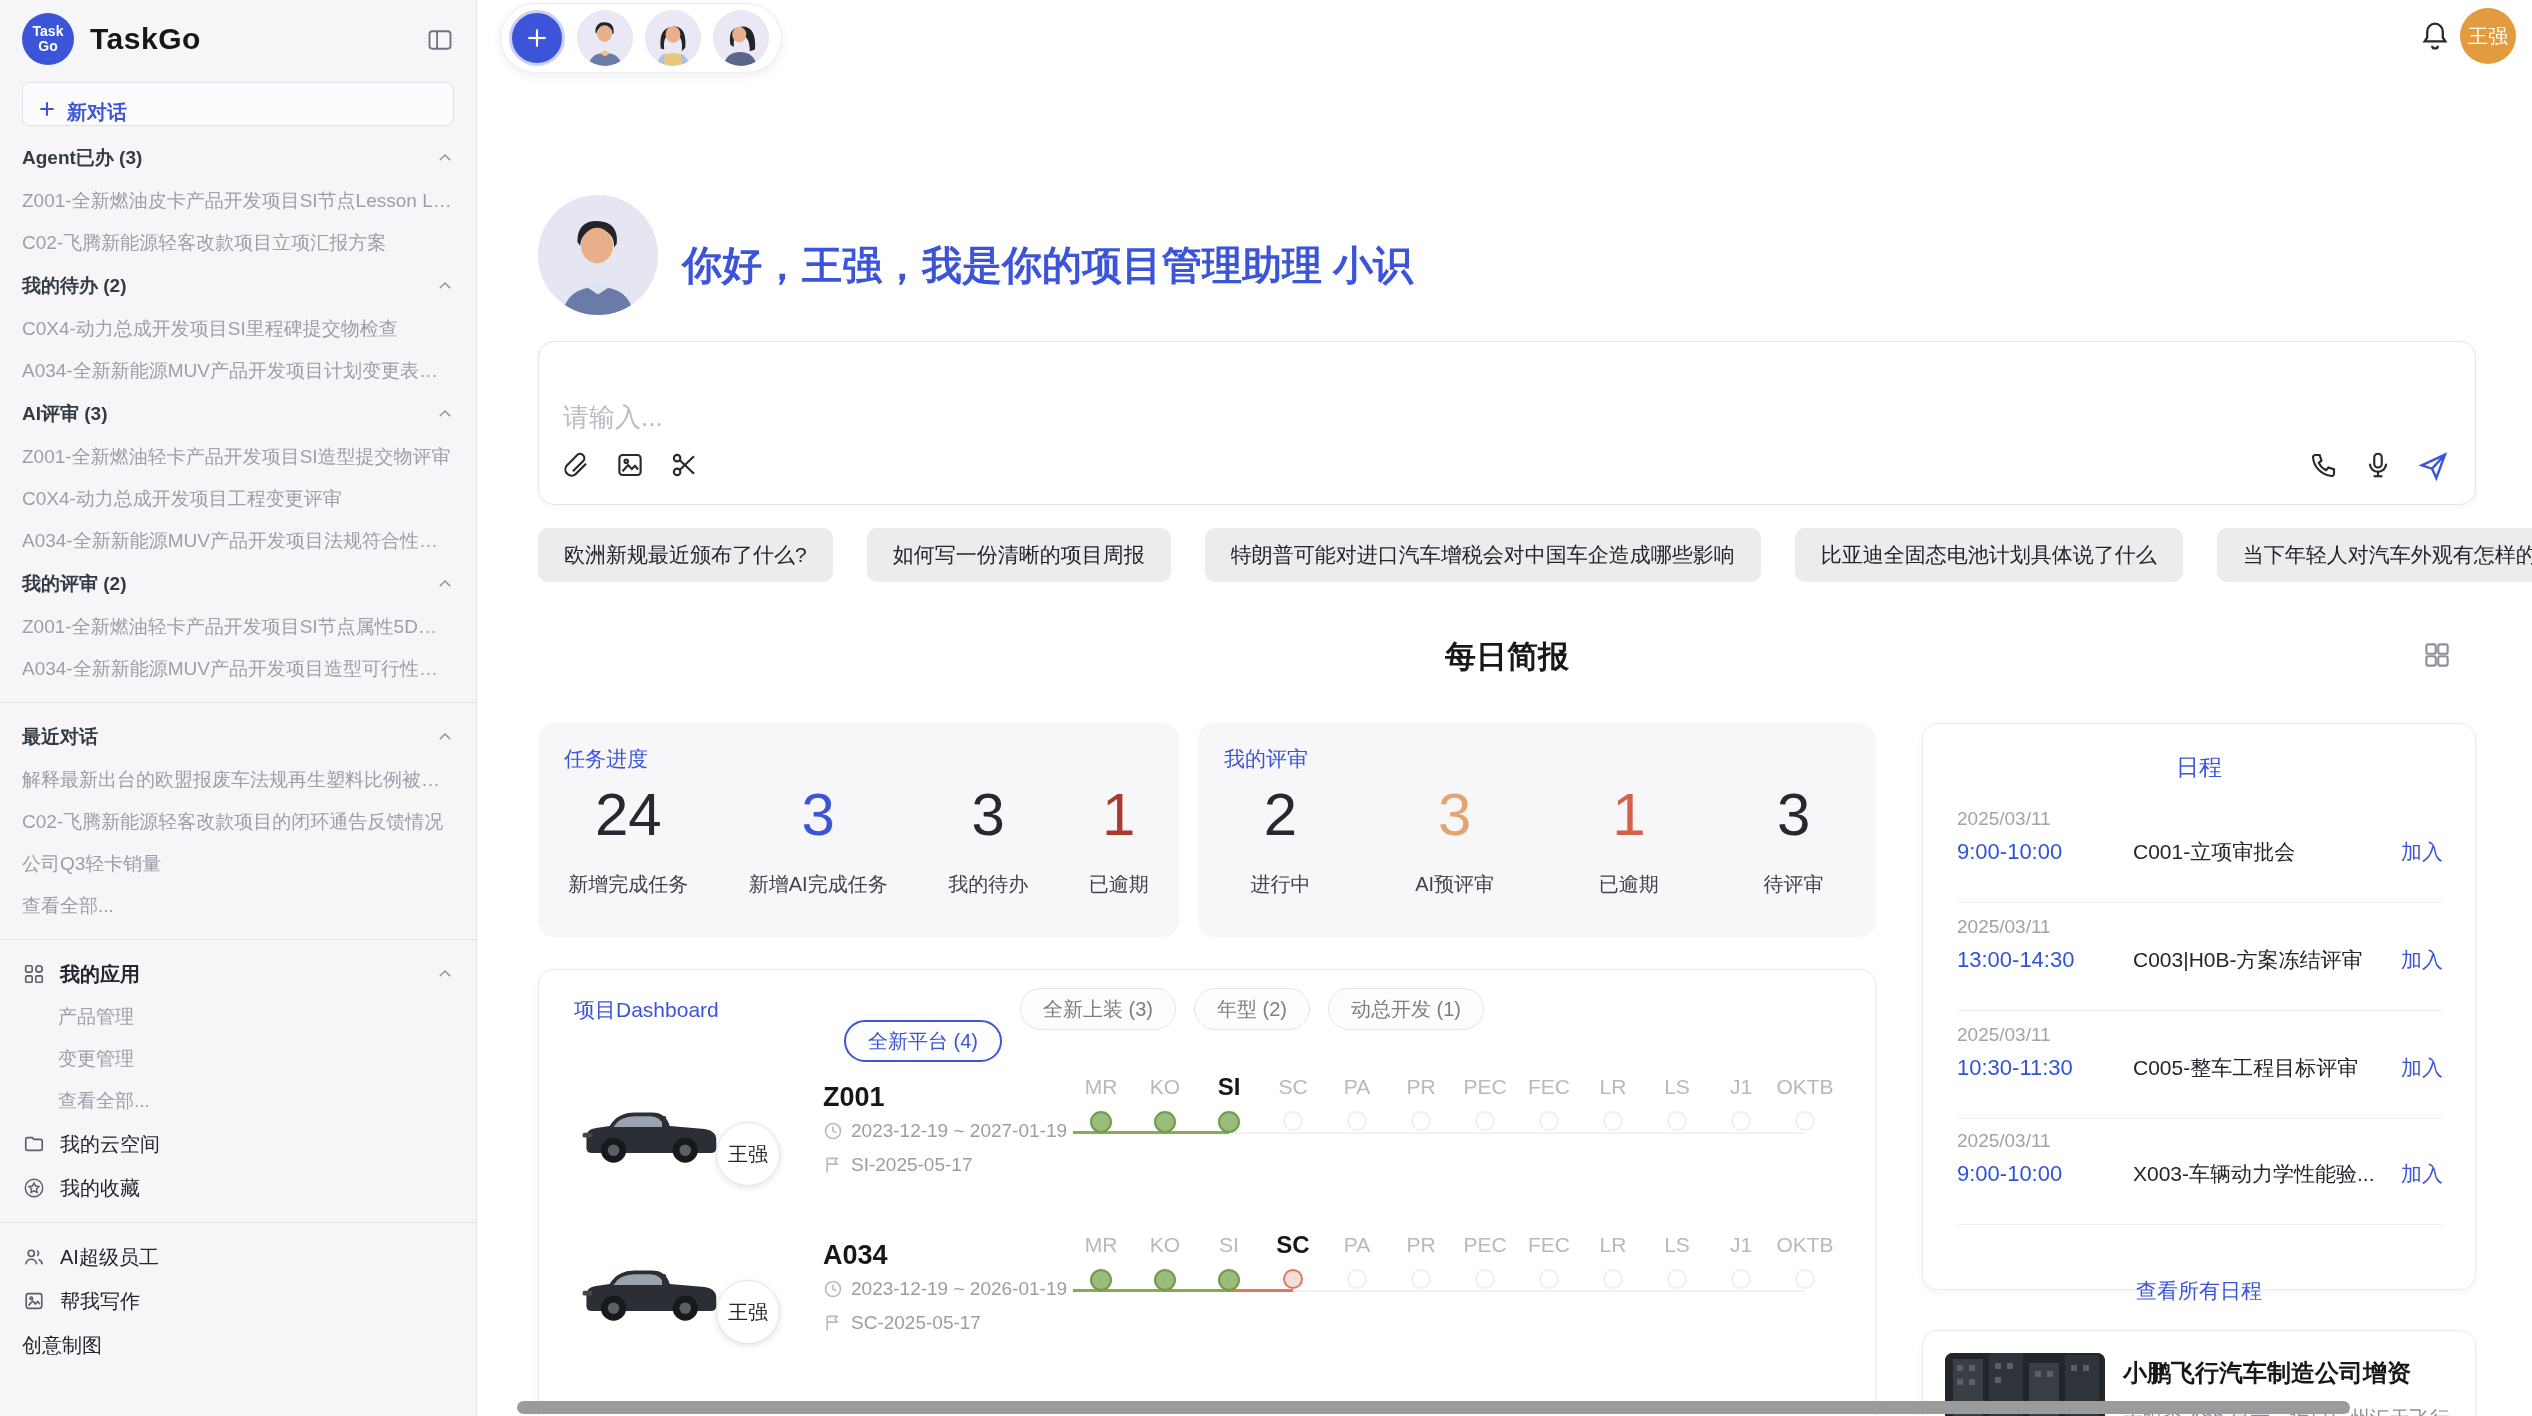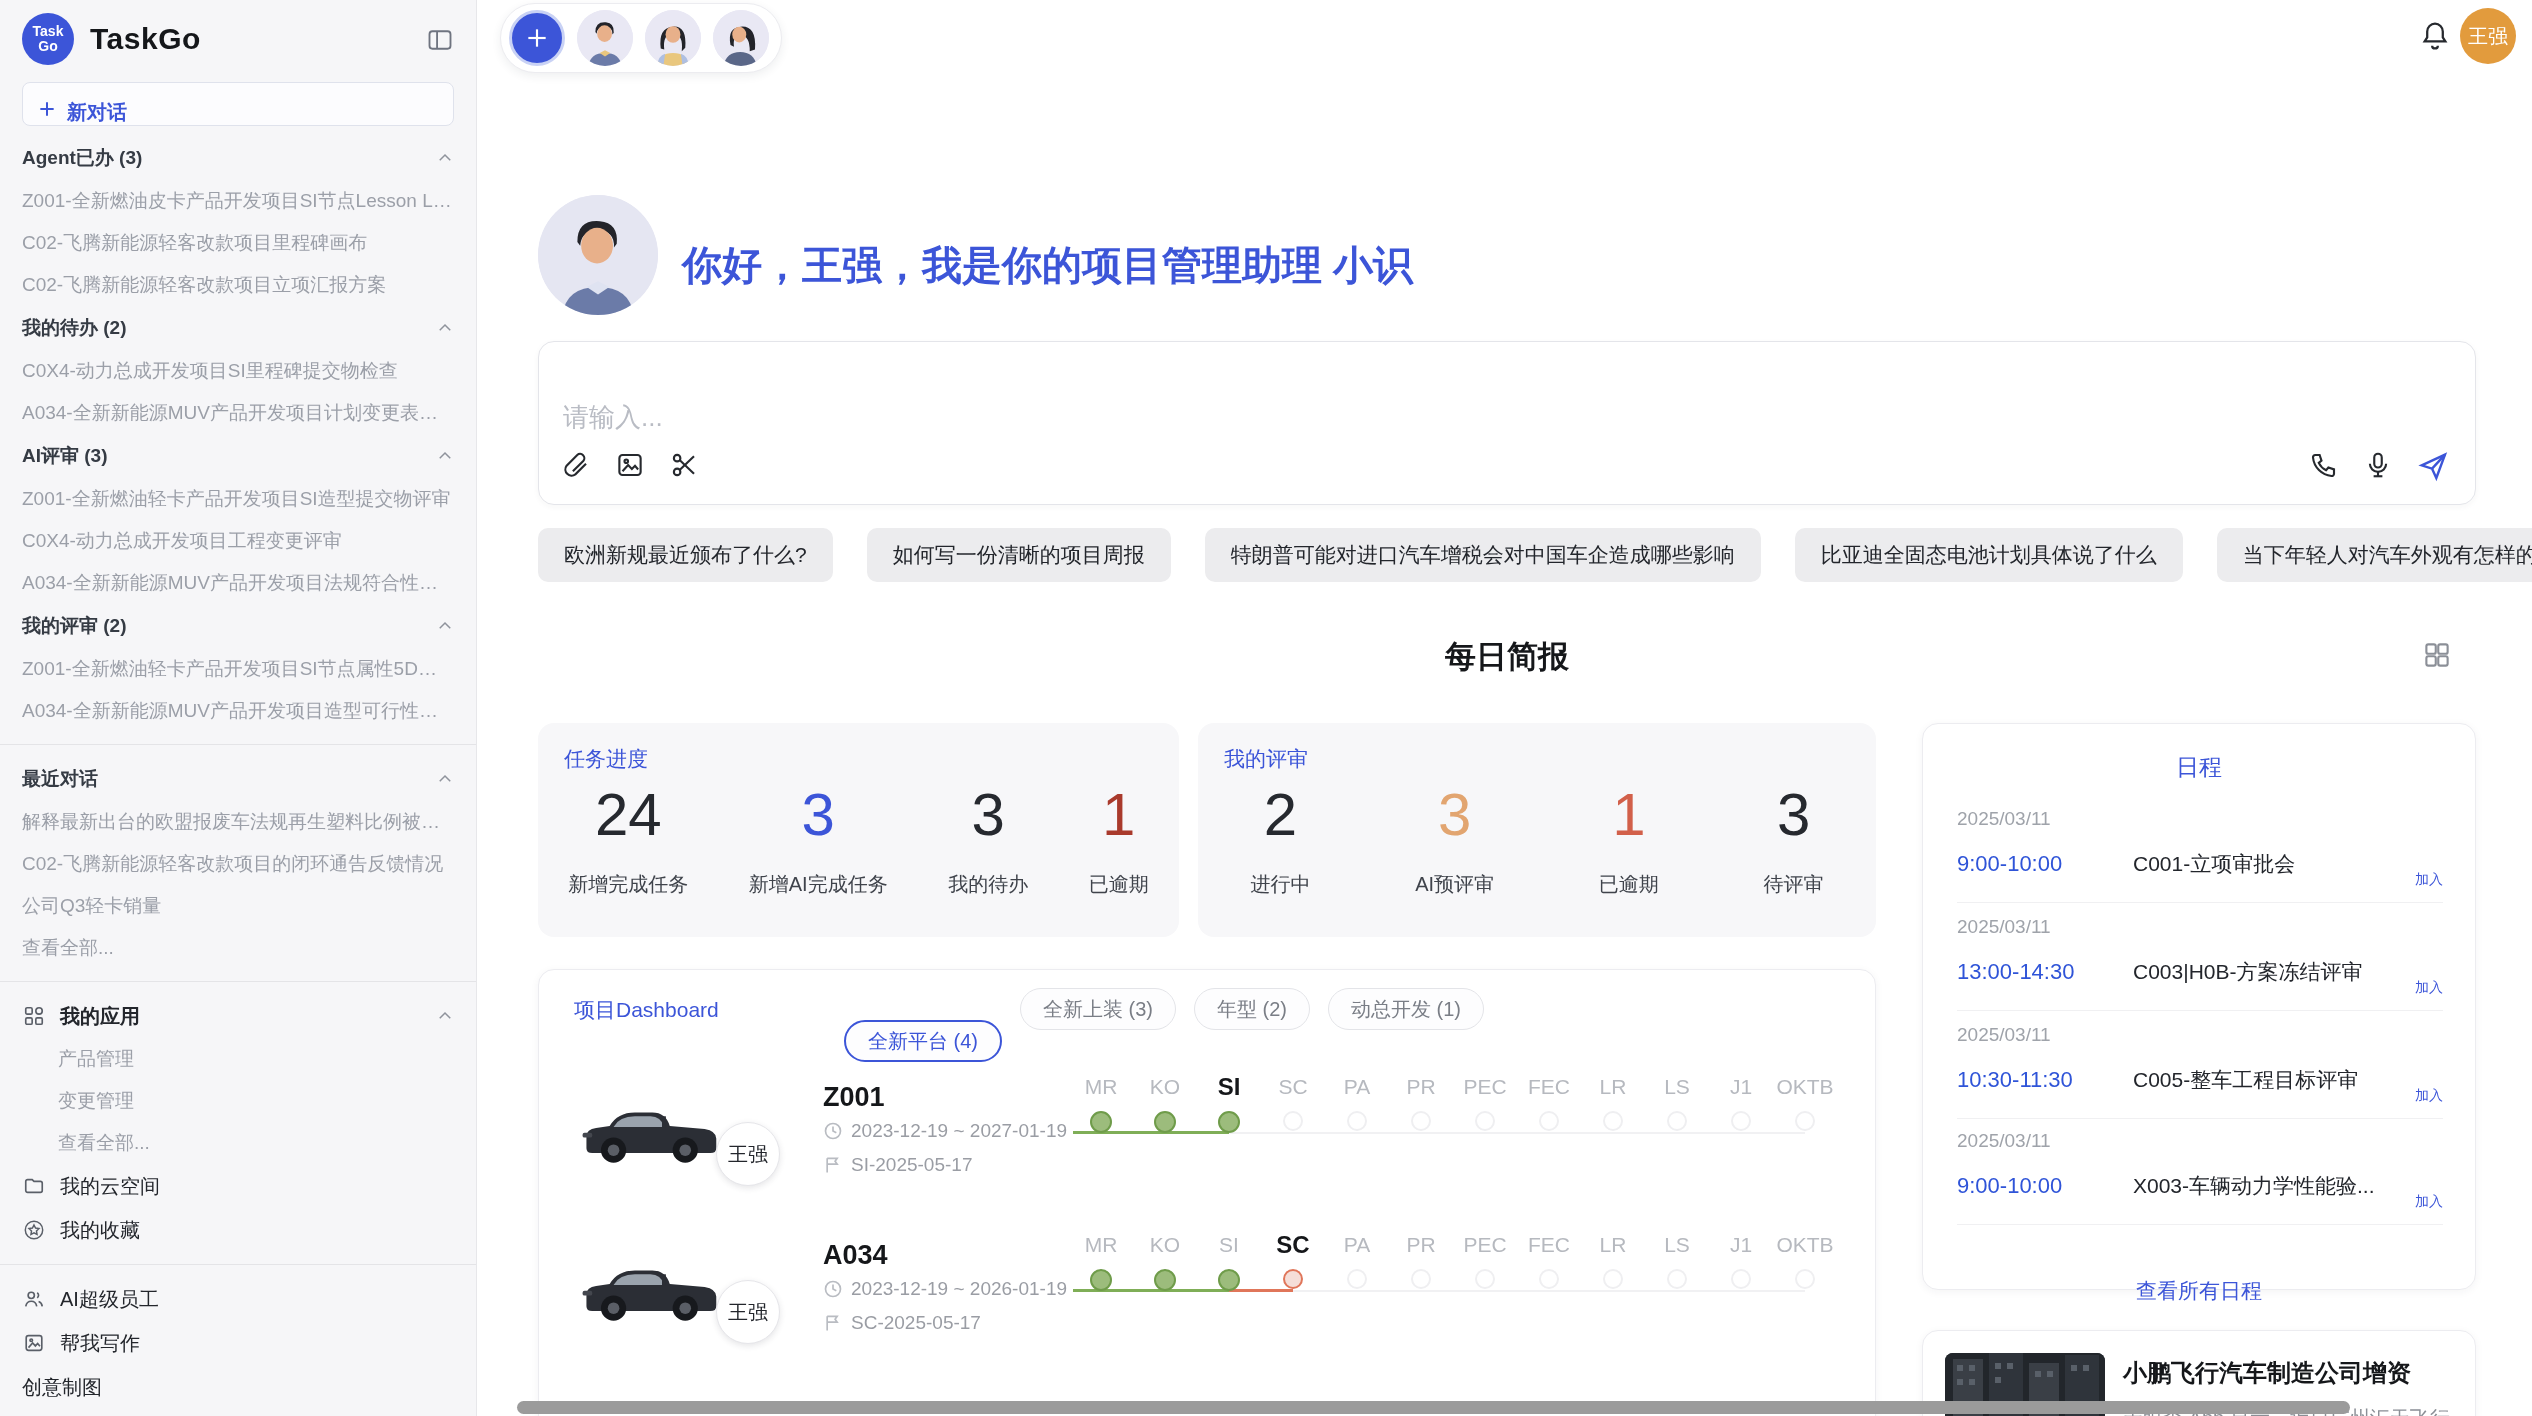--- a/index.html
+++ b/index.html
@@ -87,21 +87,21 @@
   .ms-dot.warn { background:#f5ded8; border:2px solid #e0765a; }
 
   
   .sched-card { position:absolute; left:1922px; top:723px; width:554px; height:567px; background:#fff; border:1px solid #ececf0; border-radius:16px; box-shadow:0 2px 8px rgba(40,45,60,.05); }
   .sched-title { position:absolute; left:0; width:100%; top:28px; text-align:center; font-size:23px; color:#3c55d8; }
   .sched-item { position:absolute; left:34px; width:486px; }
   .sched-date { font-size:19px; color:#9fa3aa; margin-bottom:8px; }
   .sched-row { display:flex; align-items:center; }
   .sched-time { width:176px; font-size:22px; color:#2f54d8; }
   .sched-name { flex:1; font-size:21px; color:#23262c; }
-  .sched-join { font-size:14px; color:#3c55d8; cursor:pointer;margin-top:33px; }
+  .sched-join { font-size:21px; color:#3c55d8; cursor:pointer; }
   .sched-div { position:absolute; left:34px; width:486px; height:1px; background:#f0f0f2; }
   .sched-all { position:absolute; left:0; width:100%; top:553px; text-align:center; font-size:21px; color:#3c55d8; cursor:pointer; }
 
   
   .news-card { position:absolute; left:1922px; top:1330px; width:554px; height:170px; background:#fff; border:1px solid #ececf0; border-radius:16px; box-shadow:0 2px 8px rgba(40,45,60,.05); overflow:hidden; }
   .news-img { position:absolute; left:22px; top:22px; width:160px; height:126px; border-radius:8px; overflow:hidden; background:#22262b; }
   .news-title { position:absolute; left:200px; top:26px; width:334px; font-size:24px; font-weight:bold; color:#15171a; line-height:32px; }
   .news-snippet { position:absolute; left:200px; top:72px; width:334px; font-size:20px; color:#8b8f96; line-height:30px; }
 
   .hscrollbar { position:absolute; left:517px; top:1401px; width:1833px; height:13px; border-radius:7px; background:#9b9b9b; cursor:pointer; }
@@ -134,21 +134,20 @@
     <span>新对话</span>
   </div>
 
   <div class="sb-section-h">
     <span>Agent已办 (3)</span>
     <svg class="chev" width="18" height="18" viewBox="0 0 24 24" fill="none" stroke="currentColor" stroke-width="2">
         <polyline points="5,15 12,8 19,15"></polyline>
       </svg>
   </div>
   <div class="sb-item">Z001-全新燃油皮卡产品开发项目SI节点Lesson Learn报告</div>
-  <div class="sb-item">C02-飞腾新能源轻客改款项目里程碑画布</div>
   <div class="sb-item">C02-飞腾新能源轻客改款项目立项汇报方案</div>
 
   <div class="sb-section-h">
     <span>我的待办 (2)</span>
     <svg class="chev" width="18" height="18" viewBox="0 0 24 24" fill="none" stroke="currentColor" stroke-width="2">
         <polyline points="5,15 12,8 19,15"></polyline>
       </svg>
   </div>
   <div class="sb-item">C0X4-动力总成开发项目SI里程碑提交物检查</div>
   <div class="sb-item">A034-全新新能源MUV产品开发项目计划变更表编写</div>

